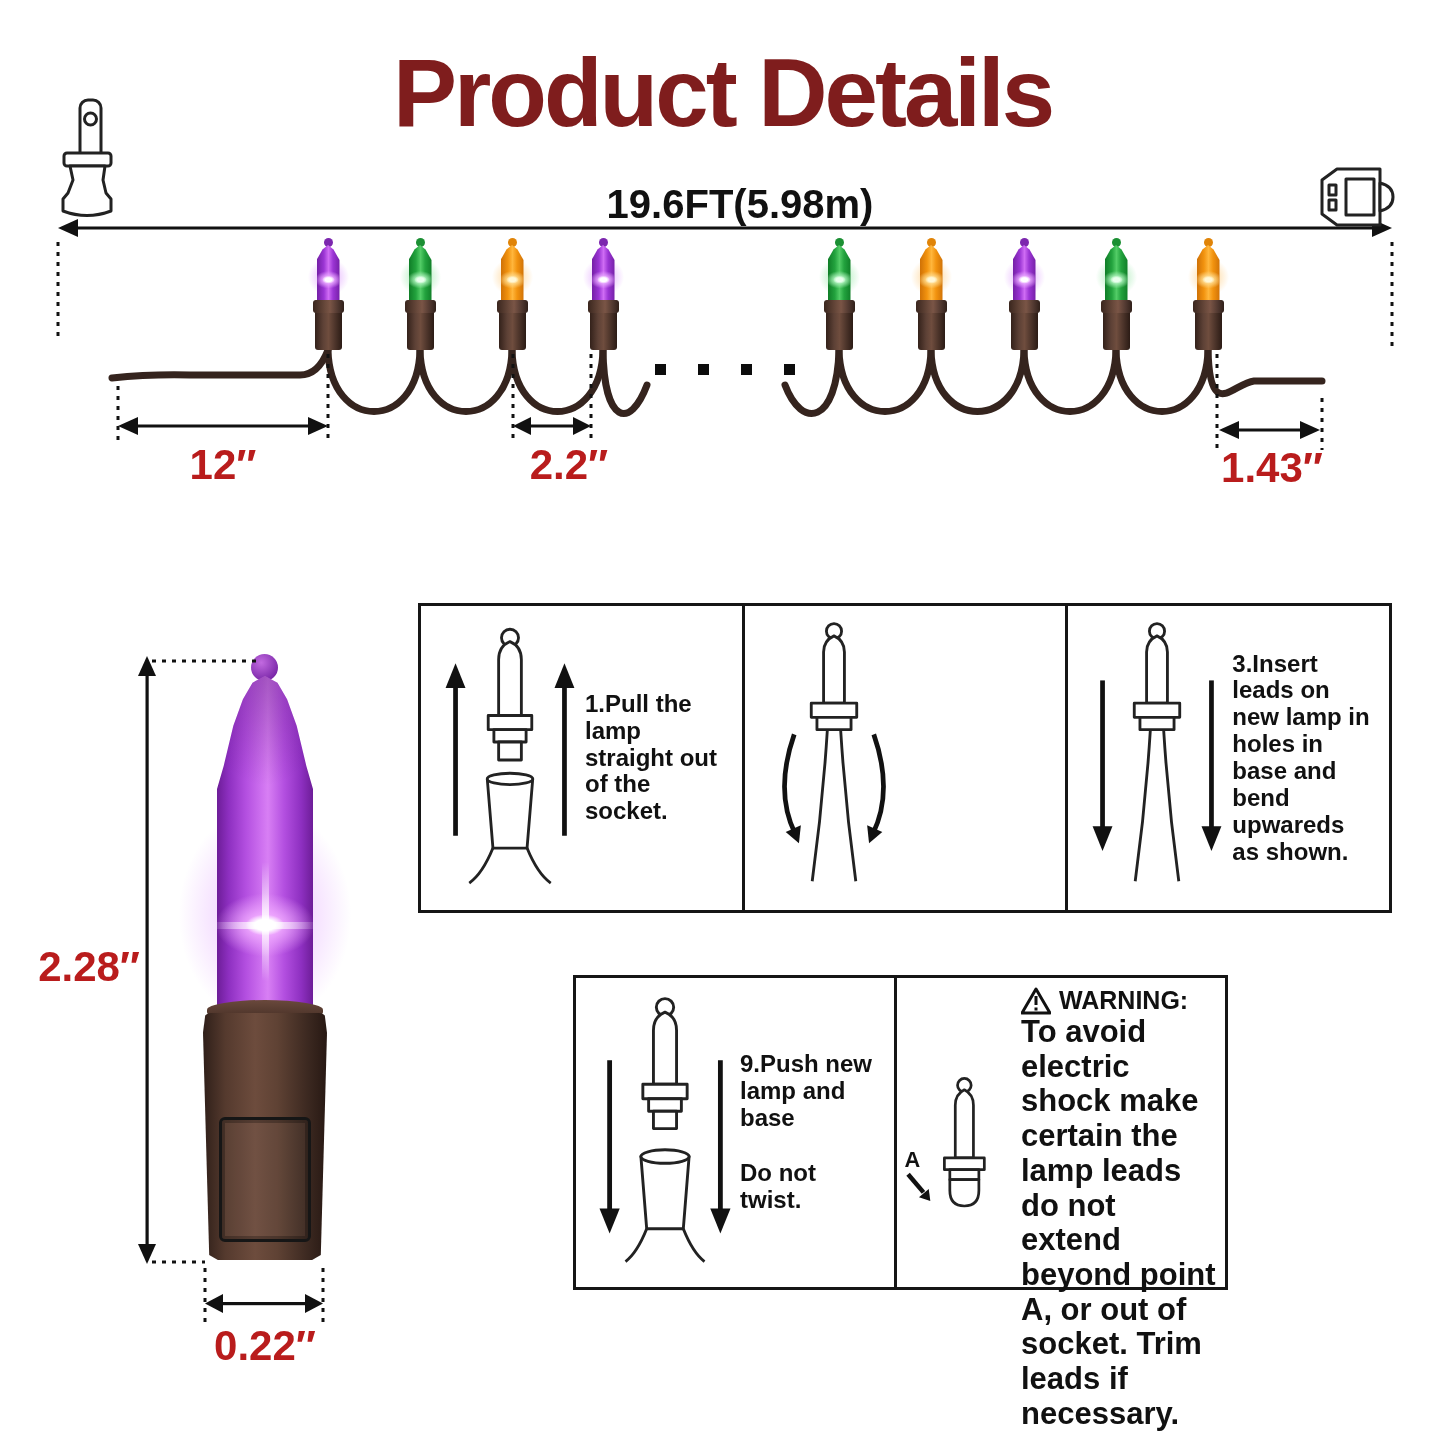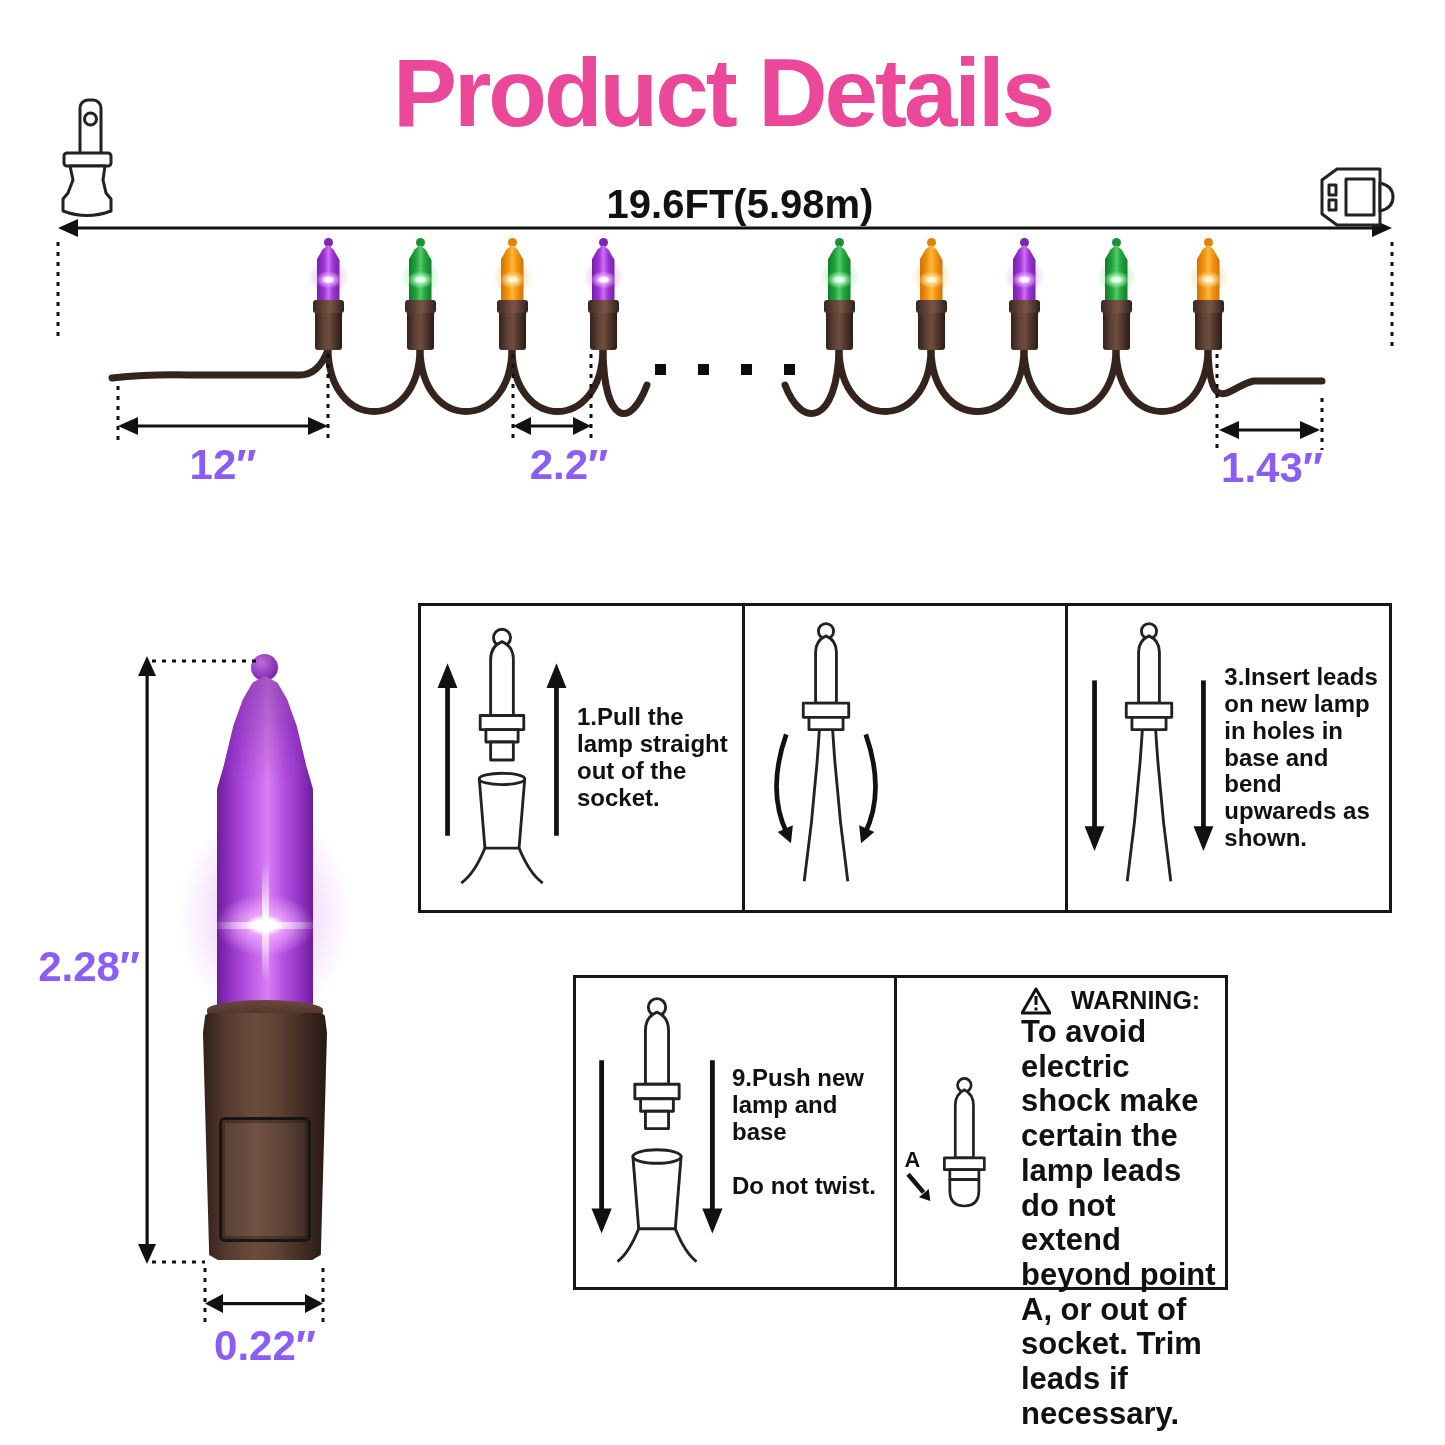--- a/index.html
+++ b/index.html
@@ -8,21 +8,21 @@
   .abs{position:absolute;}
   svg{display:block;}
 
   
   #page-title{left:0;top:38px;width:1445px;text-align:center;
     font-size:96px;font-weight:bold;letter-spacing:-3px;}
 
   
   #total-label{left:440px;top:182px;width:600px;text-align:center;
     font-size:40px;font-weight:bold;}
-  .dim-label{font-size:42px;font-weight:bold;color:#8b5cf6;text-align:center;}
+  .dim-label{font-size:42px;font-weight:bold;color:#b91c1c;text-align:center;}
   #label-12{left:148px;top:441px;width:150px;}
   #label-22{left:494px;top:441px;width:150px;}
   #label-325{left:1192px;top:444px;width:160px;}
 
   
   #string-annotations{left:0;top:0;pointer-events:none;}
   #left-dims{left:0;top:0;pointer-events:none;}
   .dim-stroke{stroke:#111;stroke-width:3.2;fill:none;}
   .dim-dotted{stroke:#111;stroke-width:3;fill:none;stroke-dasharray:4 6;}
   .dim-fill{fill:#111;stroke:none;}
@@ -74,35 +74,35 @@
   #big-base .panel{position:absolute;left:16px;right:16px;top:104px;bottom:18px;border-radius:6px;
     box-shadow:inset 0 0 0 3px rgba(0,0,0,0.25);background:rgba(255,255,255,0.03);}
   #label-height{left:25px;top:943px;width:115px;text-align:right;}
   #label-width{left:190px;top:1322px;width:150px;}
 
   
   .panel-row{display:flex;}
   #row1{left:418px;top:603px;width:974px;height:310px;}
   #row2{left:573px;top:975px;width:655px;height:315px;}
   .panel{flex:1;border:3px solid #161616;margin-left:-3px;position:relative;
-    display:flex;align-items:center;box-sizing:border-box;background:#fff;padding:4px 6px;}
+    display:flex;align-items:center;box-sizing:border-box;background:#fff;padding:4px 14px;}
   .panel:first-child{margin-left:0;}
   .panel .diagram{flex:0 0 150px;height:96%;}
   .panel .step-text{flex:1;font-size:24px;font-weight:bold;line-height:1.12;padding-right:2px;}
   #warning-panel{display:block;padding:8px 4px 4px 4px;}
   #warning-diagram{position:absolute;left:2px;top:80px;width:118px;height:227px;}
   #warning-textblock{margin-left:120px;width:200px;}
-  #warning-title-row{display:flex;align-items:center;gap:20px;font-size:25px;font-weight:bold;}
+  #warning-title-row{display:flex;align-items:center;gap:8px;font-size:25px;font-weight:bold;}
   #warning-body{font-size:31px;font-weight:bold;line-height:1.12;}
   svg text{font-family:"Liberation Sans",sans-serif;font-weight:bold;}
 </style>
 </head>
 <body>
 
-<div class="abs" id="page-title" style="color:#ec4899;text-align:center;">Product Details</div>
+<div class="abs" id="page-title" style="color:#7f1d1d;text-align:center;">Product Details</div>
 
 <svg id="string-annotations" class="abs" width="1445" height="530" viewBox="0 0 1445 530">
 
   <line class="dim-stroke" x1="74" y1="228" x2="1376" y2="228"></line>
   <polygon class="dim-fill" points="58,228 78,219 78,237"></polygon>
   <polygon class="dim-fill" points="1392,228 1372,219 1372,237"></polygon>
   <line class="dim-dotted" x1="58" y1="242" x2="58" y2="336"></line>
   <line class="dim-dotted" x1="1392" y1="242" x2="1392" y2="352"></line>
 
   <g>

